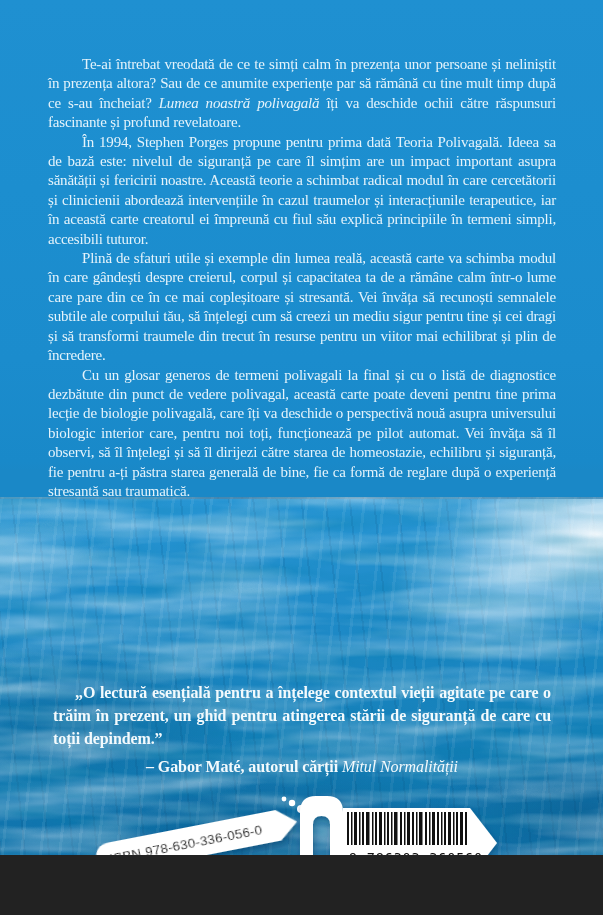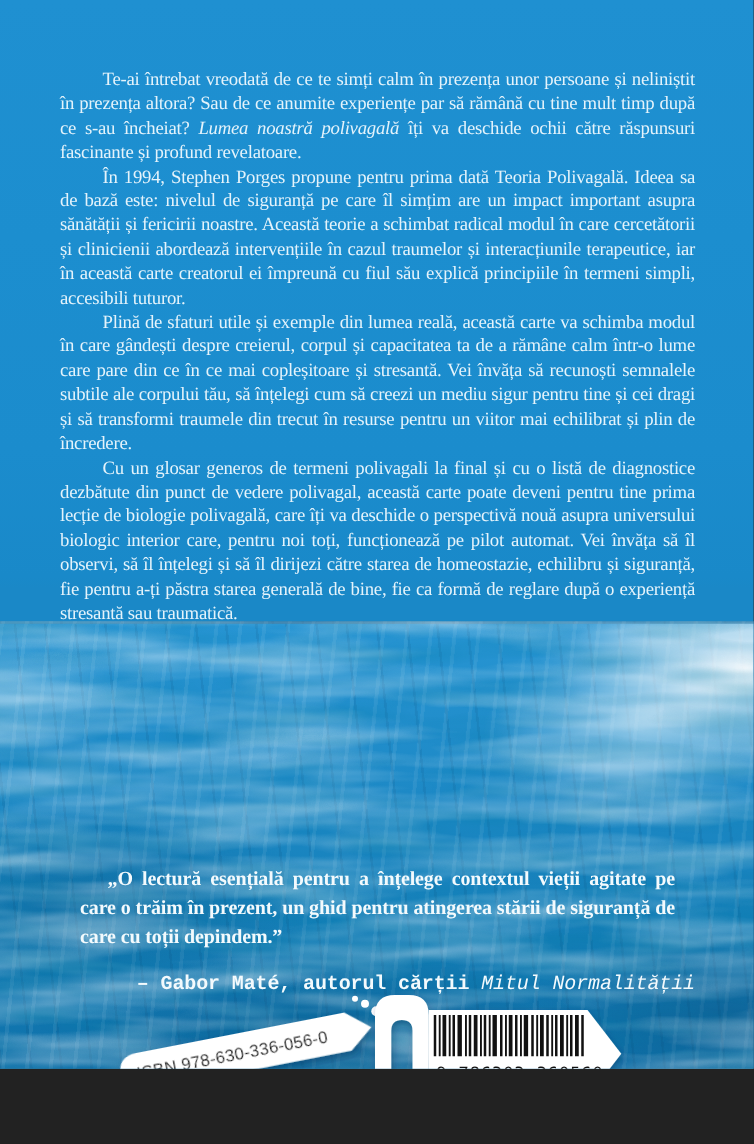--- a/index.html
+++ b/index.html
@@ -38,26 +38,26 @@
     letter-spacing:-0.2px;
     text-align:justify;
   }
   .text-block p{margin:0;text-indent:34px;}
   .italic{font-style:italic;}
   .quote-block{
     position:absolute;left:48px;right:47px;top:676px;
     color:#f3fafd;
   }
   .quote{
-    margin:16px;font-weight:bold;font-size:16px;line-height:23px;
+    margin:5px;font-weight:bold;font-size:16px;line-height:23px;
     text-indent:22px;text-align:justify;letter-spacing:-0.1px;
   }
   .attr{
     margin:7px 0 0 0;font-weight:bold;font-size:16px;line-height:20px;
-    text-align:right;letter-spacing:-0.1px;font-family:Liberation Mono, monospace;
+    text-align:center;letter-spacing:-0.1px;
   }
   .attr .italic{font-weight:normal;}
   
   .tag{position:absolute;left:85px;top:778px;}
   .tag text{user-select:none;}
 </style>
 </head>
 <body>
 
 <div class="cover">

